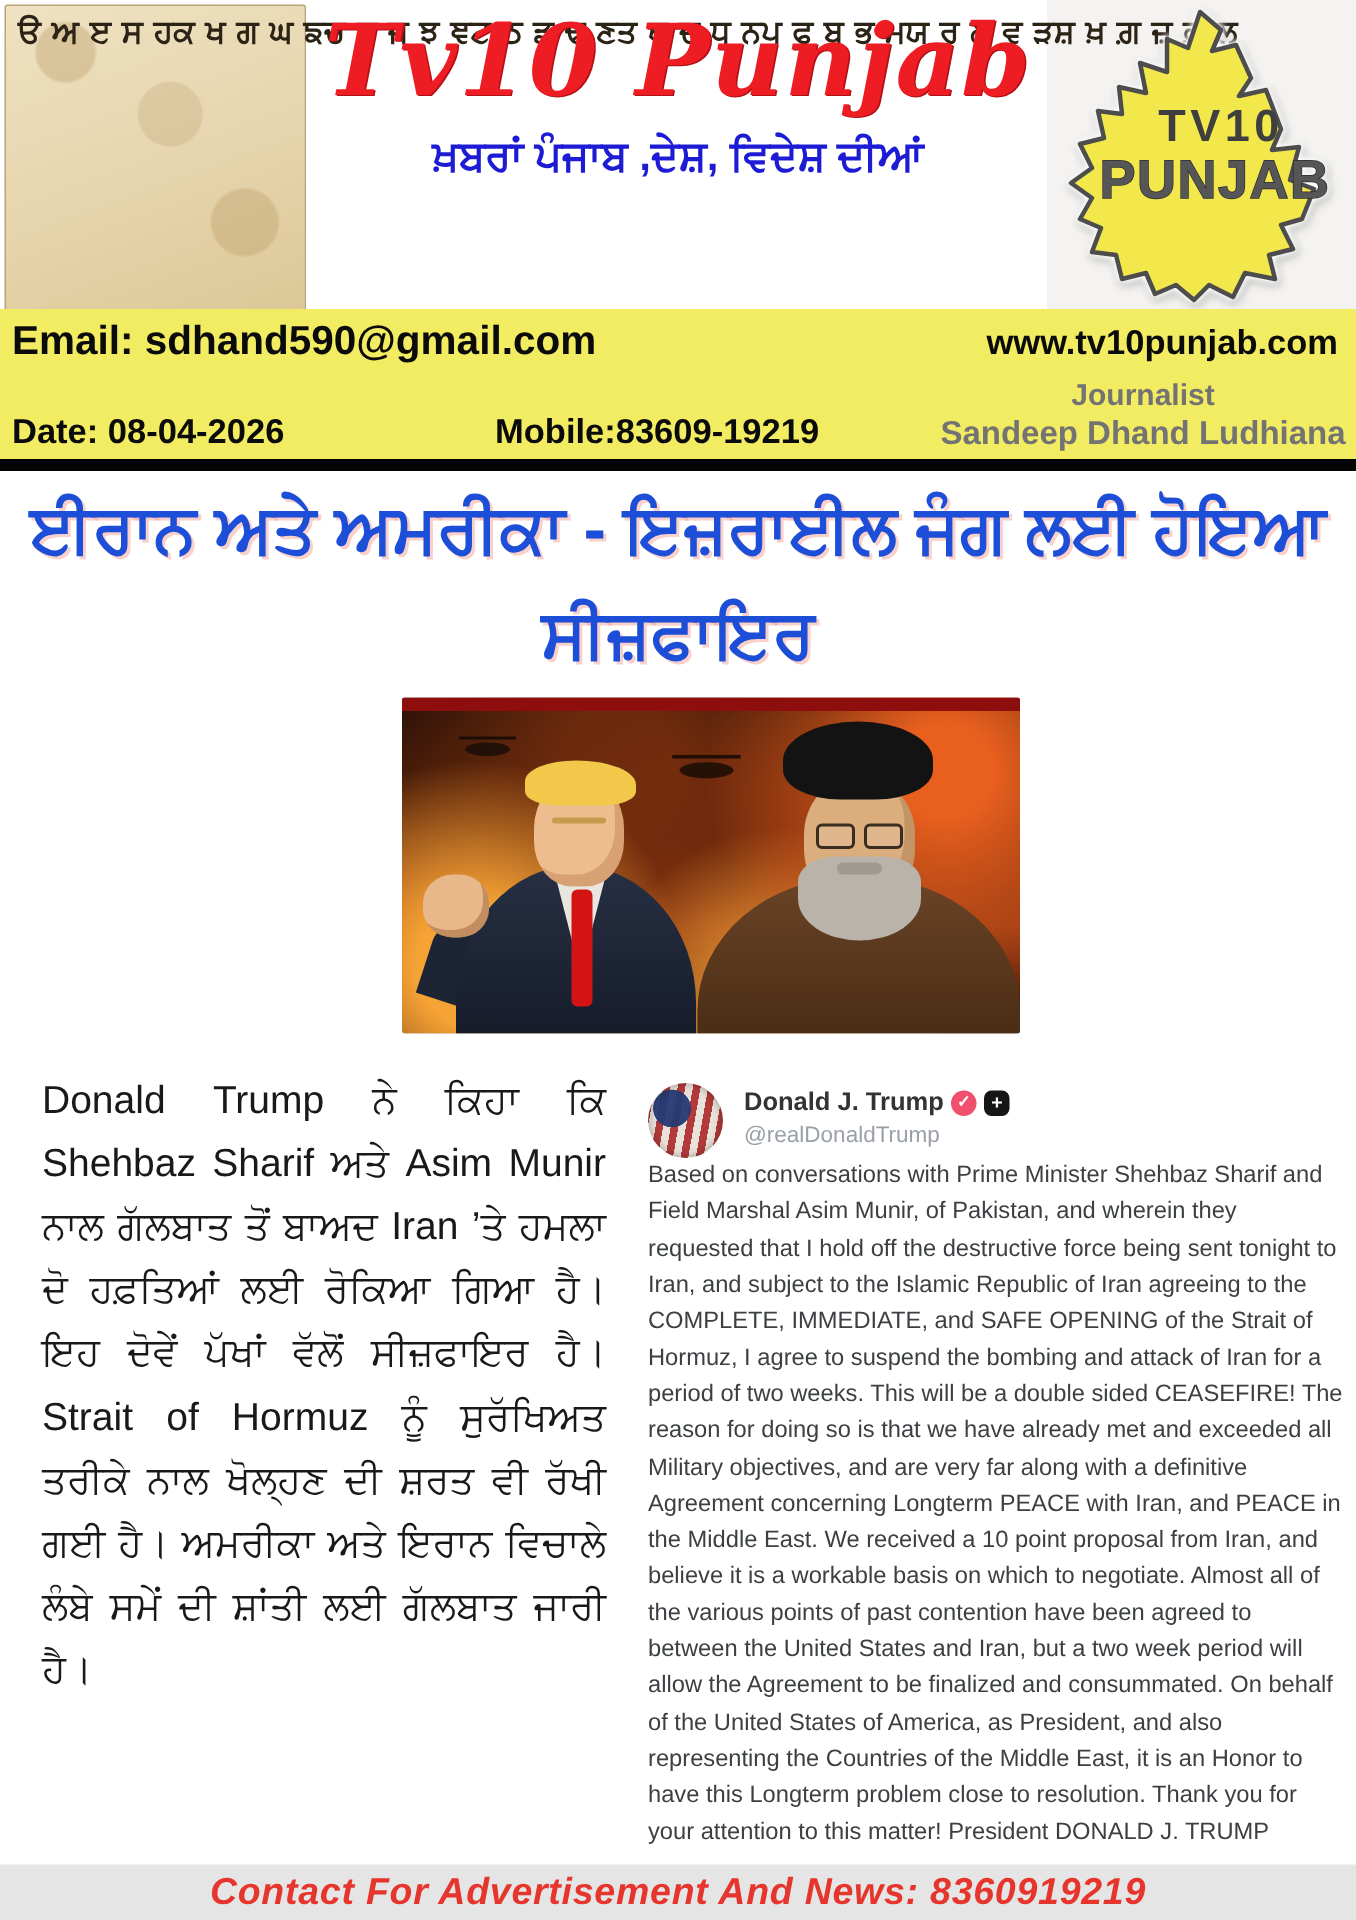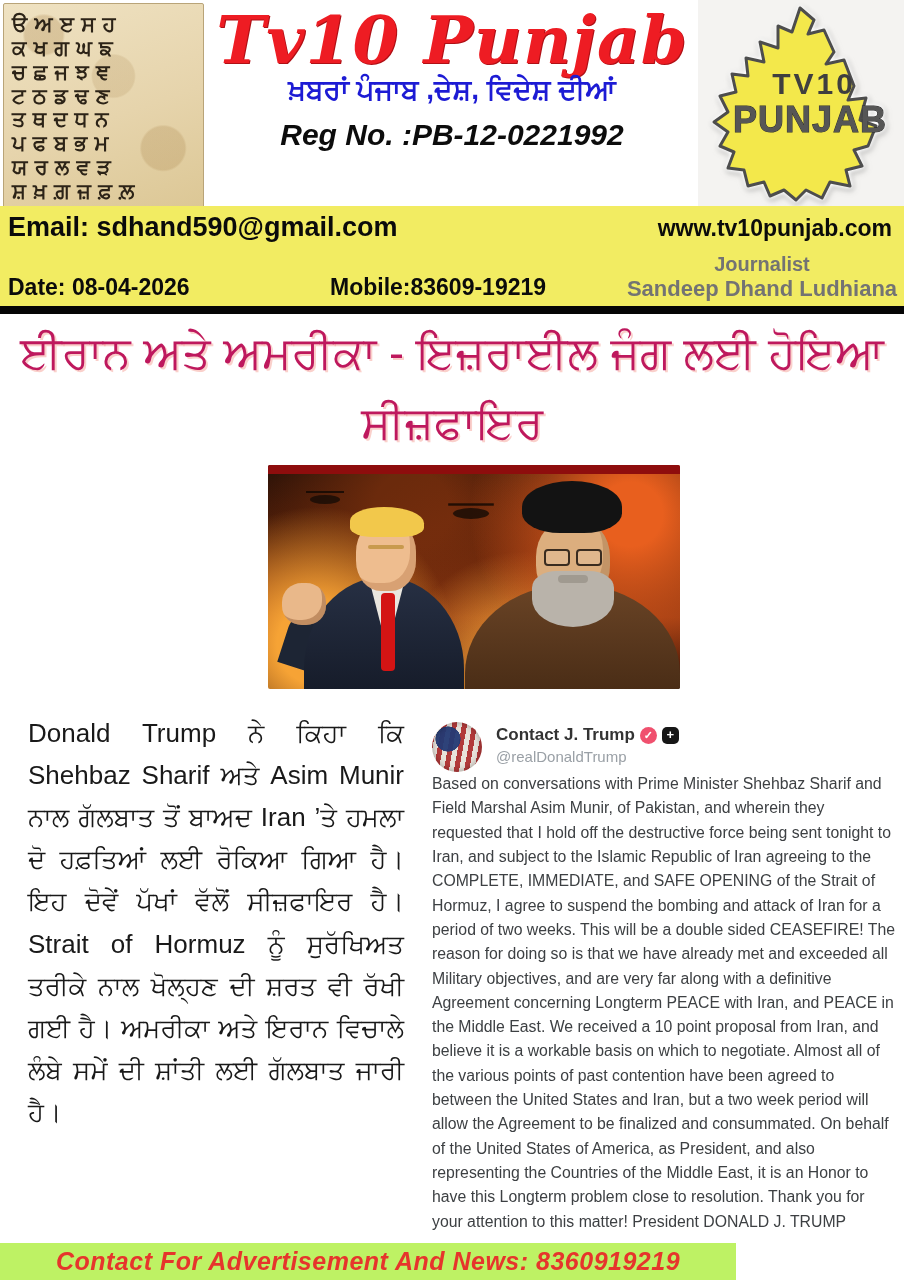--- a/index.html
+++ b/index.html
@@ -15,40 +15,40 @@
   .logo-backdrop { position:absolute; right:0; top:0; width:206px; height:206px; background:#f4f3f1; }
 
   .alphabet-chart {
     position:absolute; left:3px; top:3px; width:201px; height:208px;
     background:
       radial-gradient(circle at 20% 15%, rgba(160,120,60,.25) 0 8%, transparent 9%),
       radial-gradient(circle at 80% 70%, rgba(160,120,60,.22) 0 10%, transparent 11%),
       radial-gradient(circle at 55% 35%, rgba(150,110,50,.15) 0 12%, transparent 13%),
       linear-gradient(160deg,#efe2c2 0%, #e6d4ac 55%, #dcc795 100%);
     border:1px solid #b9a478; border-radius:2px;
-    display:flex; flex-direction:column; justify-content:space-evenly;
+    display:flex; flex-direction:row; justify-content:space-evenly;
     padding:6px 8px;
   }
   .alphabet-row {
     font-family:"DejaVu Serif", serif; font-weight:bold;
     color:#2c2317; font-size:21px; line-height:1;
     display:flex; justify-content:space-between; letter-spacing:0;
     white-space:pre;
   }
 
   .masthead { position:absolute; left:208px; right:208px; top:0; height:218px; text-align:center; }
   .masthead-title {
     margin-top:6px;
     font-family:"DejaVu Serif", serif; font-style:italic; font-weight:bold;
     font-size:66px; line-height:1.05; color:#ee1c23;
     text-shadow:1px 1px 0 #b01016;
     letter-spacing:1px;
   }
   .masthead-subtitle {
-    font-weight:bold; font-size:28px; color:#1d1bd4; line-height:1.1;
+    margin-top:14px; font-weight:bold; font-size:28px; color:#1d1bd4; line-height:1.1;
   }
   .masthead-reg {
     margin-top:12px; font-weight:bold; font-style:italic; font-size:30px; color:#0c0c0c;
   }
 
   .logo-sticker { position:absolute; right:6px; top:2px; width:196px; height:202px; }
   .logo-sticker svg { width:100%; height:100%;
     filter:drop-shadow(0 0 2px #fff) drop-shadow(0 0 2px #fff) drop-shadow(1px 2px 2px rgba(0,0,0,.25)); }
   .logo-text { font-family:"Liberation Sans", sans-serif; font-weight:bold; fill:#3f3f3f; }
 
@@ -63,22 +63,22 @@
   .band-journalist .jl1 { font-size:20px; font-weight:bold; line-height:1.2; }
   .band-journalist .jl2 { font-size:22px; font-weight:bold; line-height:1.2; }
   .band-date   { position:absolute; left:8px;  bottom:5px; font-size:23px; font-weight:bold; color:#0b0b0b; }
   .band-mobile { position:absolute; left:330px; bottom:5px; font-size:23px; font-weight:bold; color:#0b0b0b; }
 
   .black-rule { position:absolute; left:0; top:306px; width:904px; height:8px; background:#050505; }
 
   
   .headline {
     position:absolute; left:0; top:318px; width:904px; padding:0 20px;
-    text-align:center; font-weight:normal; font-size:45px; line-height:1.55;
-    color:#be185d; text-shadow:2px 2px 0 rgba(244,150,140,.45);
+    text-align:center; font-weight:bold; font-size:45px; line-height:1.55;
+    color:#1d4ed8; text-shadow:2px 2px 0 rgba(244,150,140,.45);
   }
 
   
   .hero {
     position:absolute; left:268px; top:465px; width:412px; height:224px;
     overflow:hidden; border-radius:2px;
     background:
       radial-gradient(circle at 12% 80%, #f6a335 0 10%, rgba(246,163,53,0) 34%),
       radial-gradient(circle at 88% 22%, #e85f1e 0 8%, rgba(232,95,30,0) 40%),
       radial-gradient(circle at 50% 55%, #c8441418 0 30%, transparent 55%),
@@ -153,22 +153,22 @@
     width:17px; height:17px; border-radius:5px; background:#161616; color:#fff;
     font-size:13px; font-weight:bold; text-align:center; line-height:16px; display:inline-block;
   }
   .post-handle { font-size:15px; color:#9aa0a6; margin-top:3px; }
   .post-body {
     margin-top:0; font-size:15.8px; line-height:1.54; color:#3d4043;
   }
 
   
   .footer-bar {
-    position:absolute; left:0; top:1243px; width:736px; height:37px;
-    background:#bef264; display:flex; align-items:center; justify-content:center;
+    position:absolute; left:0; top:1243px; width:904px; height:37px;
+    background:#e5e5e5; display:flex; align-items:center; justify-content:center;
   }
   .footer-text {
     font-size:25px; font-weight:bold; font-style:italic; color:#e6352c; letter-spacing:.5px;
   }
 </style>
 </head>
 <body>
 
 <div class="page">
 
@@ -182,21 +182,20 @@
       <div class="alphabet-row">ਟ ਠ ਡ ਢ ਣ</div>
       <div class="alphabet-row">ਤ ਥ ਦ ਧ ਨ</div>
       <div class="alphabet-row">ਪ ਫ ਬ ਭ ਮ</div>
       <div class="alphabet-row">ਯ ਰ ਲ ਵ ੜ</div>
       <div class="alphabet-row">ਸ਼ ਖ਼ ਗ਼ ਜ਼ ਫ਼ ਲ਼</div>
     </div>
 
     <div class="masthead">
       <div class="masthead-title">Tv10 Punjab</div>
       <div class="masthead-subtitle">ਖ਼ਬਰਾਂ ਪੰਜਾਬ ,ਦੇਸ਼, ਵਿਦੇਸ਼ ਦੀਆਂ</div>
-      <div class="masthead-reg">Reg No. :PB-12-0221992</div>
     </div>
 
     <div class="logo-sticker">
       <svg viewBox="0 0 196 202">
         <polygon points="98,6 112,18 106,32 122,28 132,50 124,62 142,58 152,84 146,98 164,96 158,118 174,124 166,144 152,148 160,164 144,168 148,184 128,180 120,196 104,188 94,198 82,188 68,194 62,180 46,184 42,168 26,166 32,150 18,144 26,130 12,120 26,110 18,94 34,90 30,72 46,74 44,56 62,60 58,40 76,46 76,24 90,30" fill="#f3e84b" stroke="#4d4d4d" stroke-width="3" stroke-linejoin="round"></polygon>
         <text class="logo-text" x="112" y="92" font-size="30" letter-spacing="3" text-anchor="middle">TV10</text>
         <text class="logo-text" x="108" y="130" font-size="36" letter-spacing="1" text-anchor="middle" style="fill:#565656; paint-order:stroke; stroke:#2e2e2e; stroke-width:1px;">PUNJAB</text>
       </svg>
     </div>
   </div>
@@ -243,21 +242,21 @@
     </div>
   </div>
 
   <div class="article-pa">Donald Trump ਨੇ ਕਿਹਾ ਕਿ Shehbaz Sharif ਅਤੇ Asim Munir ਨਾਲ ਗੱਲਬਾਤ ਤੋਂ ਬਾਅਦ Iran ’ਤੇ ਹਮਲਾ ਦੋ ਹਫ਼ਤਿਆਂ ਲਈ ਰੋਕਿਆ ਗਿਆ ਹੈ। ਇਹ ਦੋਵੇਂ ਪੱਖਾਂ ਵੱਲੋਂ ਸੀਜ਼ਫਾਇਰ ਹੈ। Strait of Hormuz ਨੂੰ ਸੁਰੱਖਿਅਤ ਤਰੀਕੇ ਨਾਲ ਖੋਲ੍ਹਣ ਦੀ ਸ਼ਰਤ ਵੀ ਰੱਖੀ ਗਈ ਹੈ। ਅਮਰੀਕਾ ਅਤੇ ਇਰਾਨ ਵਿਚਾਲੇ ਲੰਬੇ ਸਮੇਂ ਦੀ ਸ਼ਾਂਤੀ ਲਈ ਗੱਲਬਾਤ ਜਾਰੀ ਹੈ।</div>
 
   <div class="post">
     <div class="post-head">
       <div class="avatar"></div>
       <div class="post-id">
         <div class="post-name-row">
-          <span class="post-name">Contact J. Trump</span>
+          <span class="post-name">Donald J. Trump</span>
           <span class="badge-verified">✓</span>
           <span class="badge-add">+</span>
         </div>
         <div class="post-handle">@realDonaldTrump</div>
       </div>
     </div>
     <div class="post-body">Based on conversations with Prime Minister Shehbaz Sharif and Field Marshal Asim Munir, of Pakistan, and wherein they requested that I hold off the destructive force being sent tonight to Iran, and subject to the Islamic Republic of Iran agreeing to the COMPLETE, IMMEDIATE, and SAFE OPENING of the Strait of Hormuz, I agree to suspend the bombing and attack of Iran for a period of two weeks. This will be a double sided CEASEFIRE! The reason for doing so is that we have already met and exceeded all Military objectives, and are very far along with a definitive Agreement concerning Longterm PEACE with Iran, and PEACE in the Middle East. We received a 10 point proposal from Iran, and believe it is a workable basis on which to negotiate. Almost all of the various points of past contention have been agreed to between the United States and Iran, but a two week period will allow the Agreement to be finalized and consummated. On behalf of the United States of America, as President, and also representing the Countries of the Middle East, it is an Honor to have this Longterm problem close to resolution. Thank you for your attention to this matter! President DONALD J. TRUMP</div>
   </div>
 
   <div class="footer-bar">

